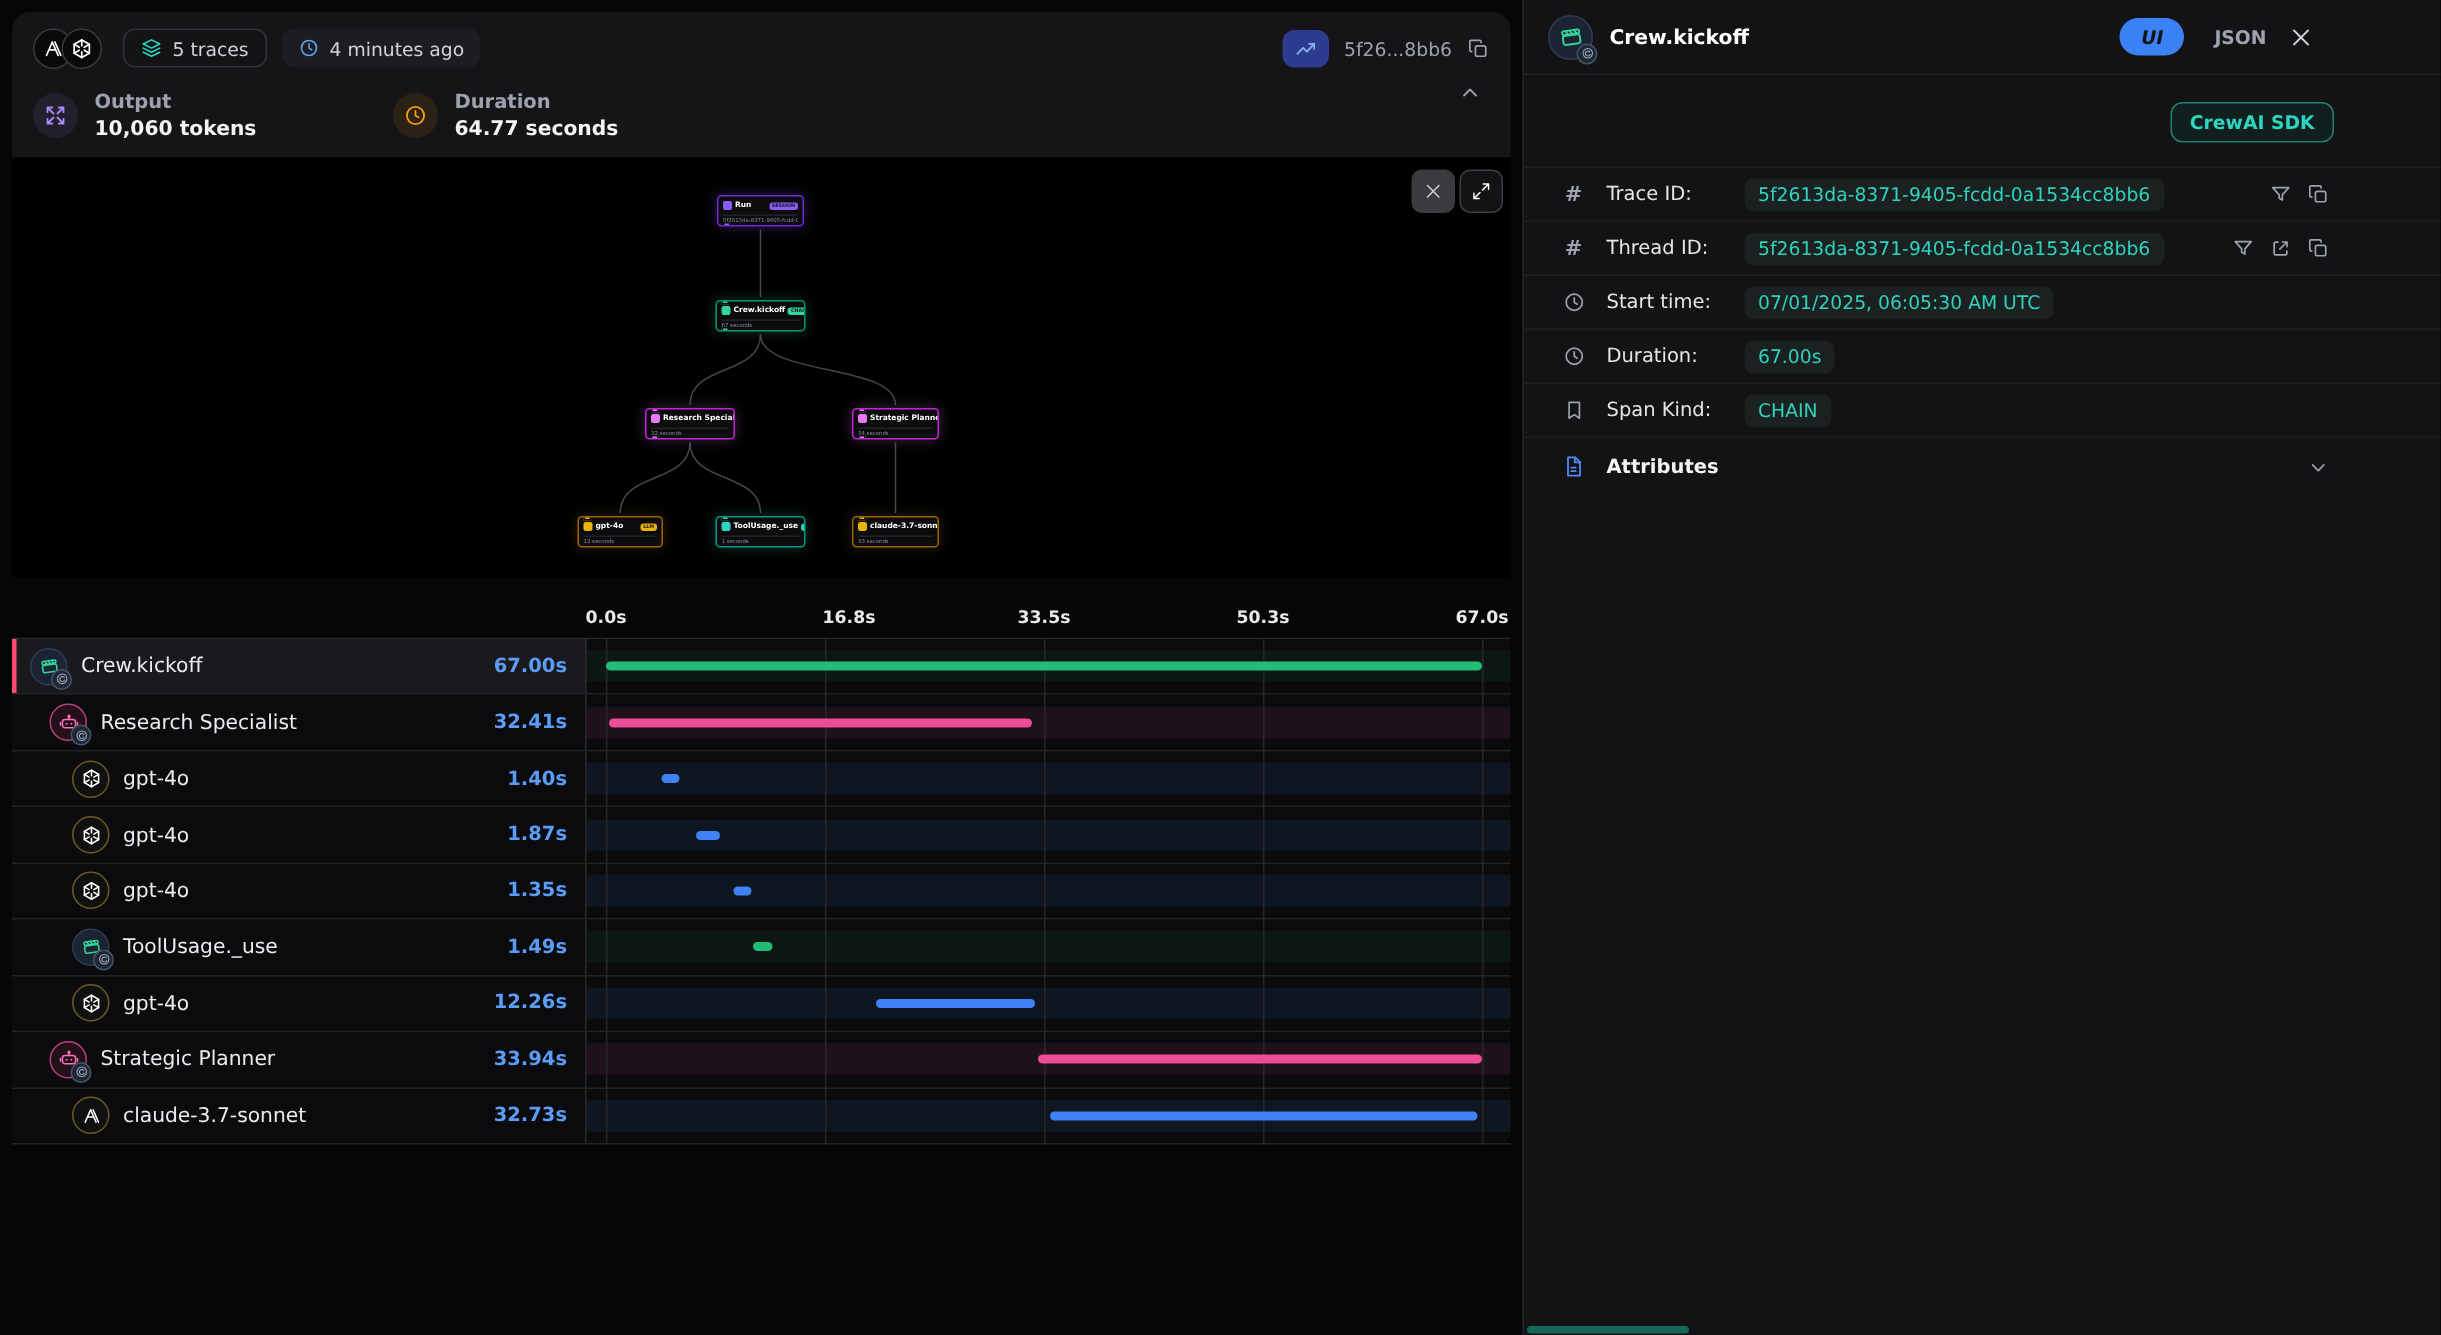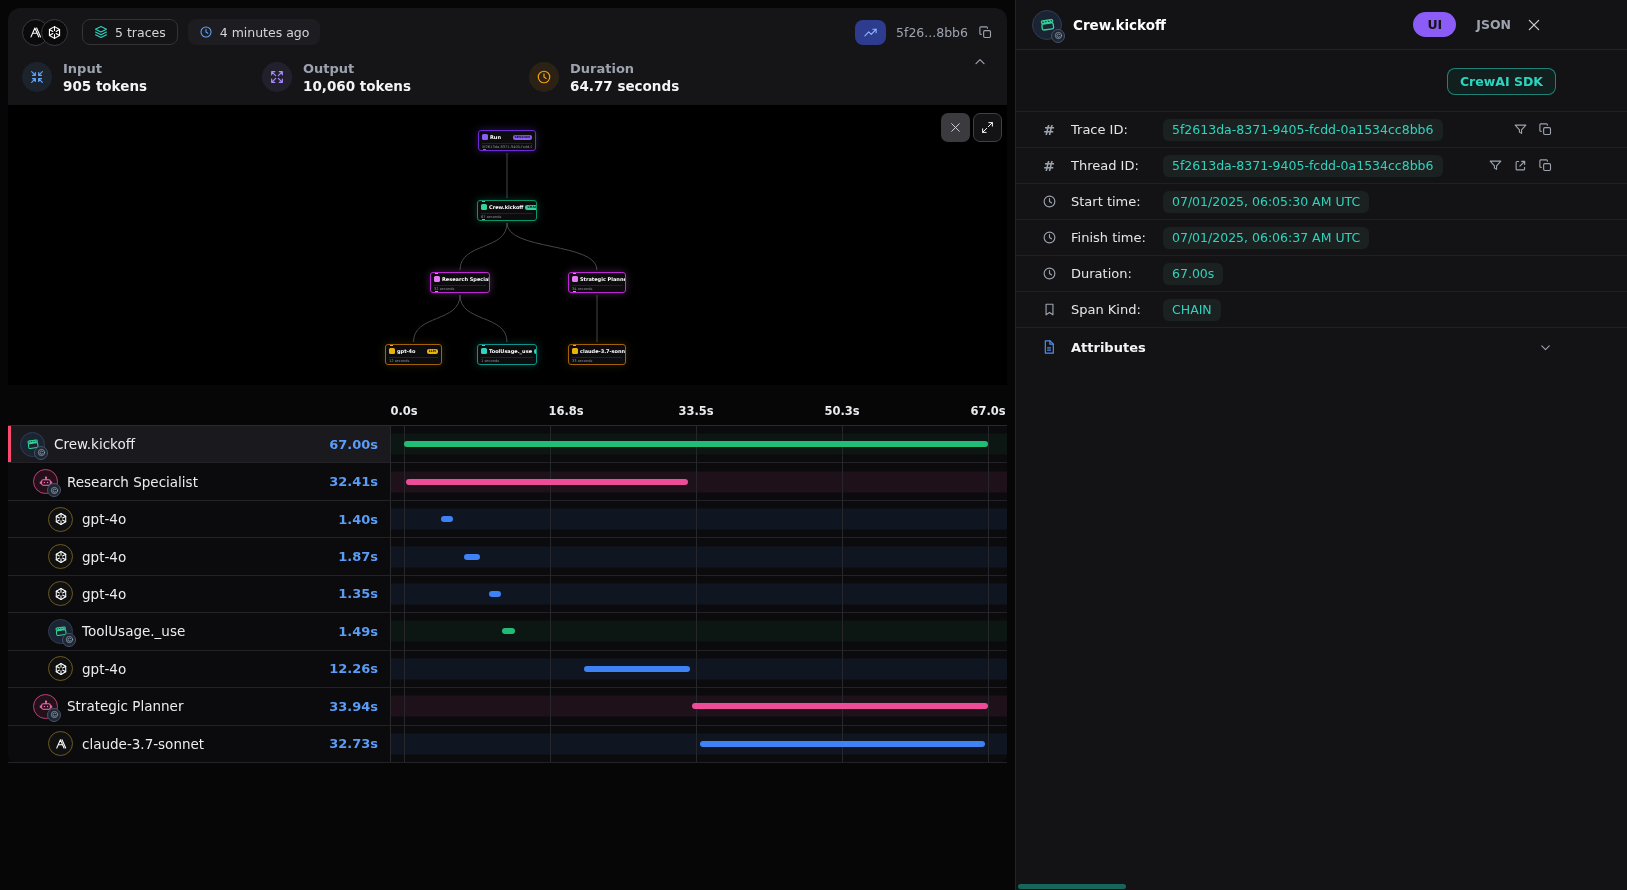--- a/index.html
+++ b/index.html
@@ -99,21 +99,21 @@
   .mini-badge svg { width:9px; height:9px; }
 
   
   .right-panel { position:absolute; left:1015px; top:0; width:612px; height:890px; background:#131315; border-left:1px solid #242428; }
   .panel-header { height:50px; display:flex; align-items:center; gap:11px; padding:0 85px 0 16px; border-bottom:1px solid #232327; }
   .panel-header .avatar { width:30px; height:30px; }
   .panel-header .avatar .main-ic { width:17px; height:17px; }
   .panel-title { font-size:13.5px; font-weight:bold; color:#fff; }
   .tabs { margin-left:auto; display:flex; align-items:center; gap:20px; }
   .tab { background:none; border:none; font-size:12.5px; font-weight:bold; color:#9ca3af; cursor:pointer; font-family:inherit; }
-  .tab.active { background:#8b5cf6; color:#141416; border-radius:999px; padding:5px 14px; }
+  .tab.active { background:#3b82f6; color:#141416; border-radius:999px; padding:5px 14px;font-style:italic; }
   .panel-close { background:none; border:none; color:#d4d4d8; width:16px; height:16px; margin-left:4px; cursor:pointer; }
   .sdk-row { display:flex; justify-content:flex-end; padding:18px 71px 16px 7px; }
   .sdk-badge { font-size:12.5px; font-weight:bold; color:#2dd4bf; border:1px solid rgba(45,212,191,.55); background:rgba(13,70,64,.25); border-radius:8px; padding:5px 12px; }
   .field-row { display:flex; align-items:center; min-height:36px; padding:0 74px 0 25px; border-top:1px solid #202024; }
   .field-ic { width:16px; height:16px; color:#9ca3af; flex:none; display:flex; align-items:center; justify-content:center; font-size:14px; font-weight:bold; }
   .field-label { font-size:13px; color:#e5e5e8; min-width:84px; margin-left:14px; }
   .field-value { font-size:12.5px; color:#2fd3bd; background:#1b2120; border-radius:6px; padding:3.5px 9px; margin-left:8px; white-space:nowrap; }
   .field-actions { margin-left:auto; display:flex; gap:10px; }
   .act-ic { width:15px; height:15px; color:#9ca3af; cursor:pointer; }
   .attr-row { display:flex; align-items:center; min-height:39px; padding:0 74px 0 25px; border-top:1px solid #202024; cursor:pointer; }
@@ -179,33 +179,20 @@
           <span class="ic copy-sm">
               <svg viewBox="0 0 24 24" fill="none" stroke="currentColor" stroke-width="1.8" stroke-linecap="round" stroke-linejoin="round">
                 <rect x="9" y="9" width="11" height="11" rx="2"></rect>
                 <path d="M5.2 15H4.4A1.4 1.4 0 0 1 3 13.6V4.4A1.4 1.4 0 0 1 4.4 3h9.2A1.4 1.4 0 0 1 15 4.4v.8"></path>
               </svg>
             </span>
         </div>
       </div>
       <div class="stats" id="stats">
           <div class="stat">
-            <span class="stat-ic t-blue">
-              <span class="ic" style="width:16px;height:16px">
-                <svg viewBox="0 0 24 24" fill="none" stroke="currentColor" stroke-width="1.8" stroke-linecap="round" stroke-linejoin="round">
-                  <path d="M9.5 9.5 4 4m5.5 5.5H5.3m4.2 0V5.3M14.5 9.5 20 4m-5.5 5.5V5.3m0 4.2h4.2M9.5 14.5 4 20m5.5-5.5H5.3m4.2 0v4.2M14.5 14.5 20 20m-5.5-5.5h4.2m-4.2 0v4.2"></path>
-                </svg>
-              </span>
-            </span>
-            <div>
-              <div class="stat-label">Input</div>
-              <div class="stat-value">905 tokens</div>
-            </div>
-          </div>
-          <div class="stat">
             <span class="stat-ic t-purple">
               <span class="ic" style="width:16px;height:16px">
                 <svg viewBox="0 0 24 24" fill="none" stroke="currentColor" stroke-width="1.8" stroke-linecap="round" stroke-linejoin="round">
                   <path d="M14 10 20 4m0 0h-4.7M20 4v4.7M10 10 4 4m0 0h4.7M4 4v4.7M14 14l6 6m0 0h-4.7M20 20v-4.7M10 14l-6 6m0 0h4.7M4 20v-4.7"></path>
                 </svg>
               </span>
             </span>
             <div>
               <div class="stat-label">Output</div>
               <div class="stat-value">10,060 tokens</div>
@@ -642,33 +629,20 @@
           <span class="field-ic">
             <span class="ic" style="width:15px;height:15px">
               <svg viewBox="0 0 24 24" fill="none" stroke="currentColor" stroke-width="1.8" stroke-linecap="round" stroke-linejoin="round">
                 <circle cx="12" cy="12" r="8.6"></circle>
                 <path d="M12 7.3V12l3.1 2.1"></path>
               </svg>
             </span>
           </span>
           <span class="field-label">Start time:</span>
           <span class="field-value">07/01/2025, 06:05:30 AM UTC</span>
-          <span class="field-actions"></span>
-        </div>
-        <div class="field-row">
-          <span class="field-ic">
-            <span class="ic" style="width:15px;height:15px">
-              <svg viewBox="0 0 24 24" fill="none" stroke="currentColor" stroke-width="1.8" stroke-linecap="round" stroke-linejoin="round">
-                <circle cx="12" cy="12" r="8.6"></circle>
-                <path d="M12 7.3V12l3.1 2.1"></path>
-              </svg>
-            </span>
-          </span>
-          <span class="field-label">Finish time:</span>
-          <span class="field-value">07/01/2025, 06:06:37 AM UTC</span>
           <span class="field-actions"></span>
         </div>
         <div class="field-row">
           <span class="field-ic">
             <span class="ic" style="width:15px;height:15px">
               <svg viewBox="0 0 24 24" fill="none" stroke="currentColor" stroke-width="1.8" stroke-linecap="round" stroke-linejoin="round">
                 <circle cx="12" cy="12" r="8.6"></circle>
                 <path d="M12 7.3V12l3.1 2.1"></path>
               </svg>
             </span>

